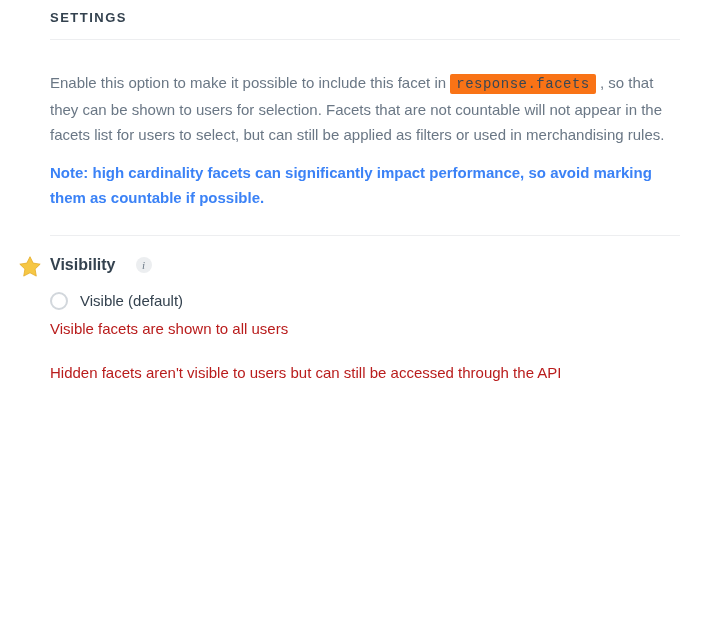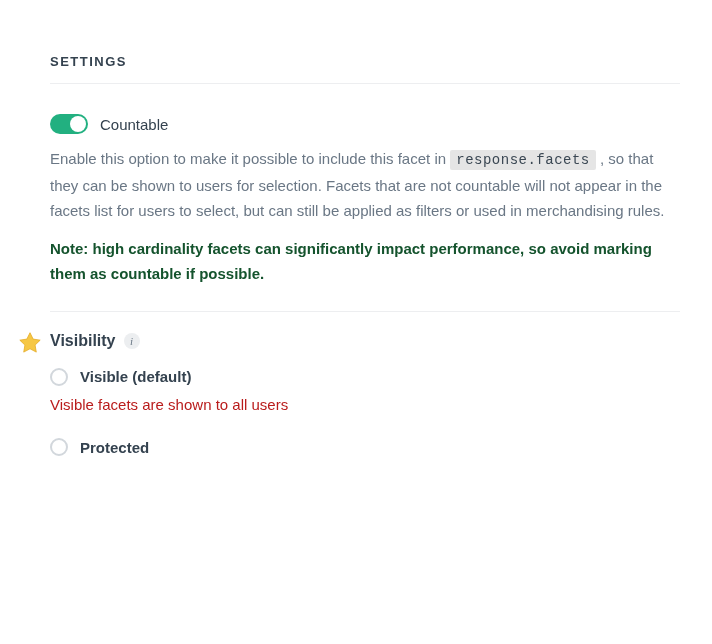--- a/index.html
+++ b/index.html
@@ -8,21 +8,20 @@
     padding: 0;
     width: 712px;
     height: 644px;
     font-family: -apple-system, BlinkMacSystemFont, "Segoe UI", Helvetica, Arial, sans-serif;
     background: #fff;
     overflow: hidden;
   }
   .container {
     padding: 10px 8px 8px 50px;
     width: 688px;
-    margin-top: 44px;
   }
   .section-title {
     font-size: 13px;
     font-weight: 600;
     letter-spacing: 1.5px;
     color: #34424f;
     margin: 0 0 14px 0;
   }
   .hr {
     border: none;
@@ -64,37 +63,37 @@
   }
   .desc {
     font-size: 15px;
     line-height: 1.7;
     color: #6a7785;
     margin: 0 0 24px 0;
   }
   .desc code {
     font-family: "SFMono-Regular", Consolas, "Liberation Mono", Menlo, monospace;
     font-size: 14px;
-    background: #e5e5e5;
+    background: #f97316;
     padding: 2px 6px;
     border-radius: 2px;
     color: #3a4753;
     letter-spacing: 0.5px;
   }
   .note {
     font-size: 15px;
     line-height: 1.7;
     font-weight: 600;
-    color: #14532d;
+    color: #3b82f6;
     margin: -12px 0 0 0;
   }
   .visibility-header {
     display: flex;
     align-items: center;
-    gap: 8px;
+    gap: 20px;
     margin-bottom: 18px;
     position: relative;
   }
   .star-icon {
     position: absolute;
     left: -33px;
     top: -2px;
   }
   .vis-title {
     font-size: 16px;
@@ -113,21 +112,20 @@
     font-style: italic;
     font-family: Georgia, serif;
     font-size: 11px;
     cursor: help;
   }
   .radio-row {
     display: flex;
     align-items: center;
     gap: 12px;
     margin-bottom: 8px;
-    font-weight: bold;
   }
   .radio {
     width: 18px;
     height: 18px;
     border: 2px solid #d2d7dc;
     border-radius: 50%;
     position: relative;
     cursor: pointer;
     flex-shrink: 0;
   }
@@ -158,26 +156,20 @@
 </style>
 </head>
 <body>
 
 <div class="container">
 
   <h3 class="section-title">SETTINGS</h3>
   <hr class="hr">
 
 
-  <div class="toggle-row">
-    <div class="toggle">
-        <div class="knob"></div>
-      </div>
-    <span class="toggle-label">Countable</span>
-  </div>
   <p class="desc">
     <span>Enable this option to make it possible to include this facet in </span><code>response.facets</code><span> , so that they can be shown to users for selection. Facets that are not countable will not appear in the facets list for users to select, but can still be applied as filters or used in merchandising rules.</span>
   </p>
   <p class="note">Note: high cardinality facets can significantly impact performance, so avoid marking them as countable if possible.</p>
 
   <hr class="hr2">
 
   <div class="visibility-header">
     <span class="star-icon">
       <svg width="26" height="26" viewBox="0 0 24 24">
@@ -187,19 +179,16 @@
     <span class="vis-title">Visibility</span>
     <span class="info-badge">i</span>
   </div>
 
   <div class="radio-row">
     <div class="radio"></div>
     <span class="radio-label">Visible (default)</span>
   </div>
   <p class="radio-desc">Visible facets are shown to all users</p>
 
+  <p class="radio-desc">Hidden facets aren't visible to users but can still be accessed through the API</p>
 
-  <div class="radio-row">
-    <div class="radio"></div>
-    <span class="radio-label">Protected</span>
-  </div>
 
 </div>
 
 </body></html>

